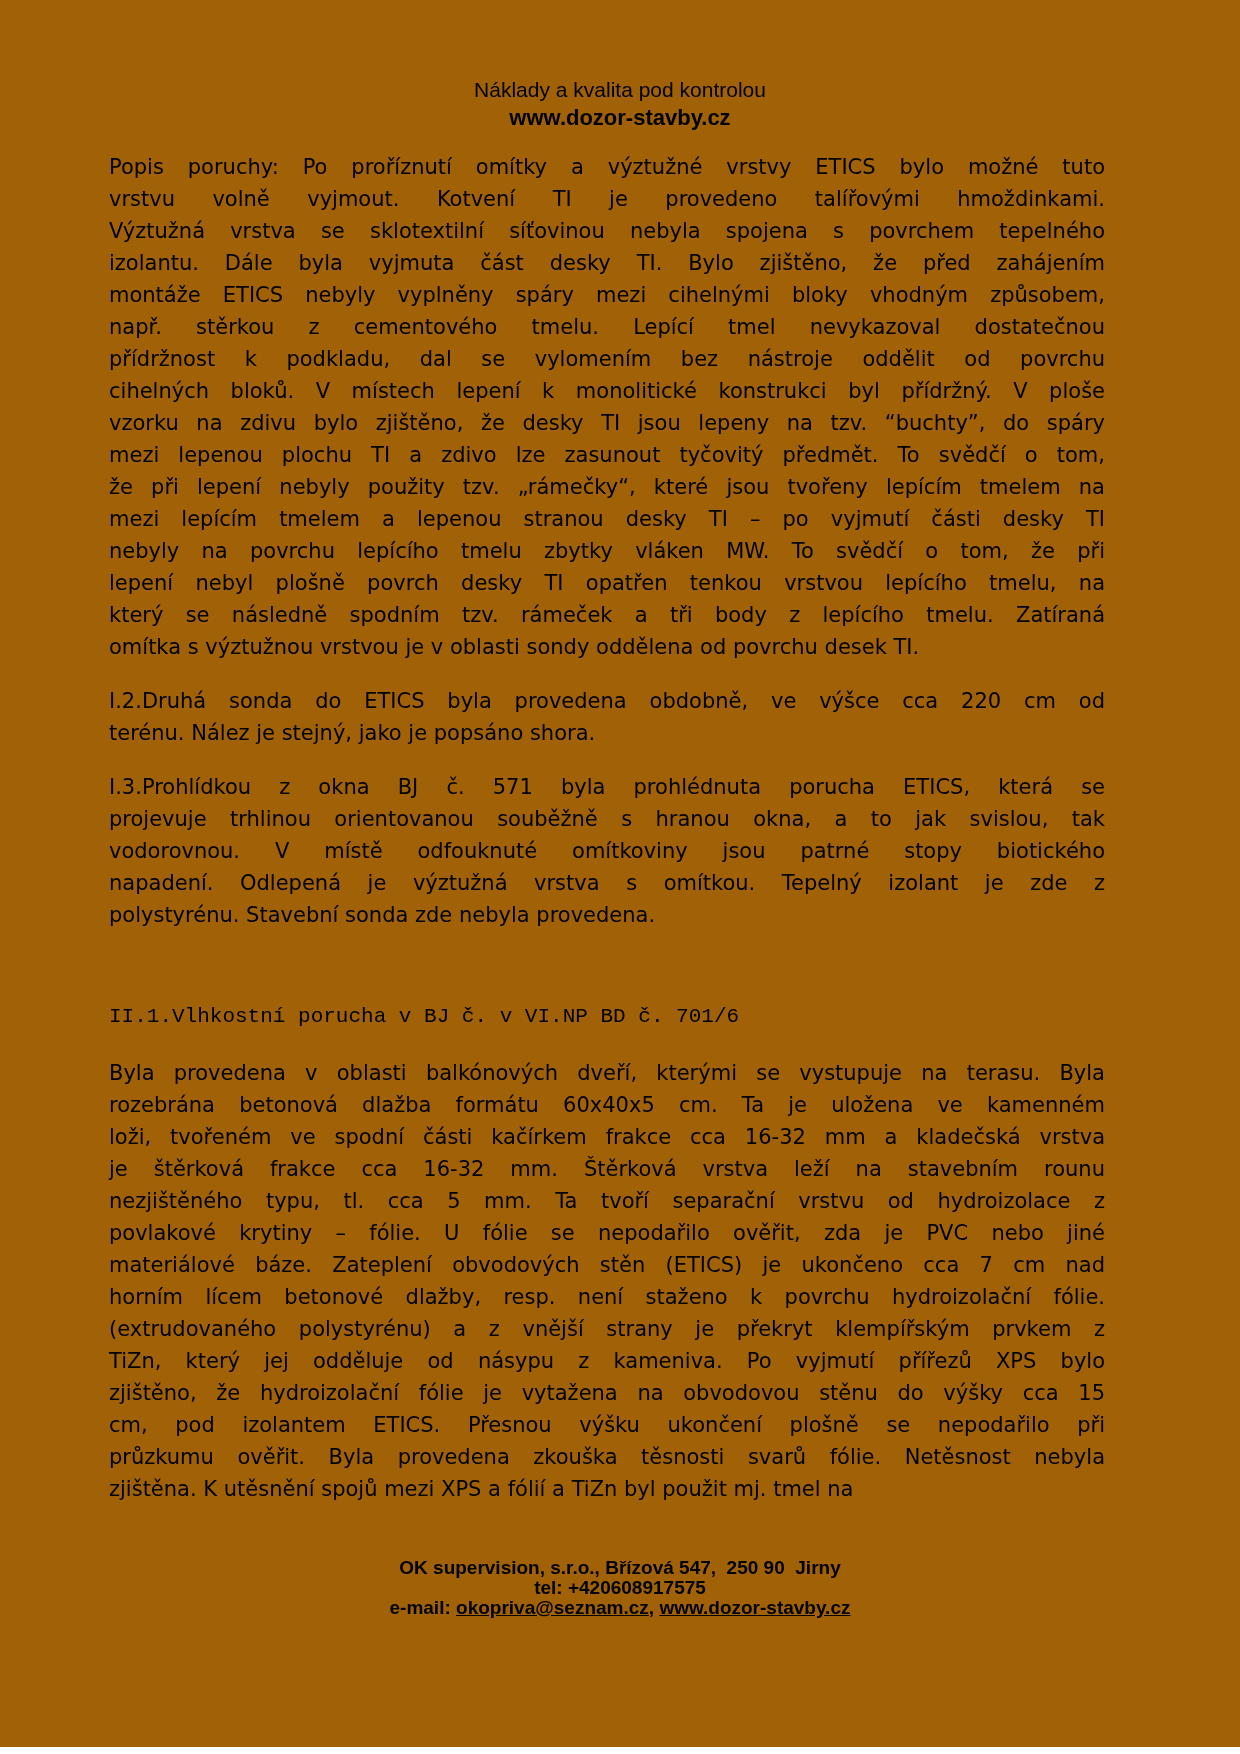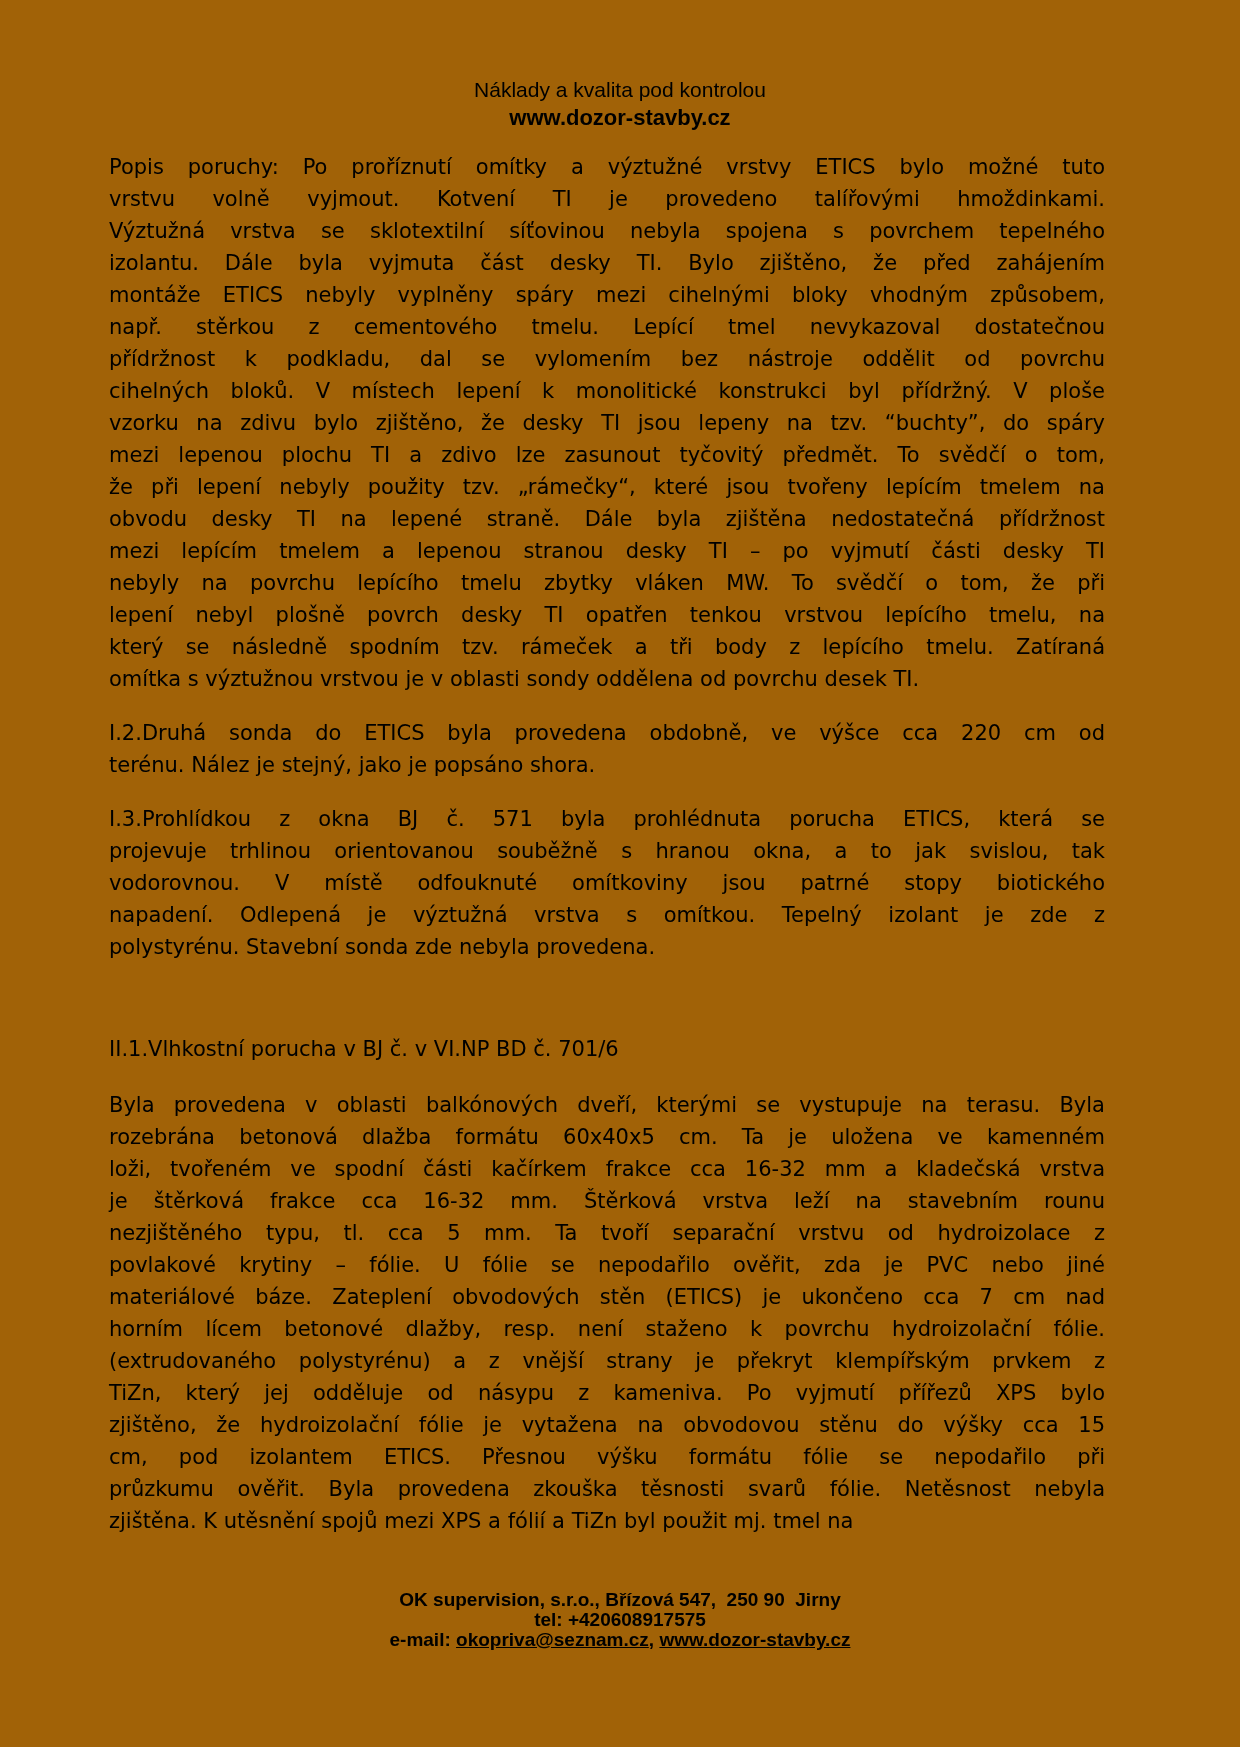--- a/index.html
+++ b/index.html
@@ -44,20 +44,21 @@
     -moz-text-align-last: justify;
   }
   .line.last {
     text-align-last: left;
     -moz-text-align-last: left;
   }
   .heading { margin-top: 70px; margin-bottom: 24px; }
   .heading .line {
     text-align: center;
     text-align-last: left;
+    font-family: Liberation Mono, monospace;
     -moz-text-align-last: left;
   }
   
   .footer {
     margin-top: 53px;
     text-align: center;
     font-family: "Liberation Sans", sans-serif;
     font-size: 19px;
     line-height: 20px;
     font-weight: 700;
@@ -87,21 +88,20 @@
         <div class="line">vrstvu volně vyjmout. Kotvení TI je provedeno talířovými hmoždinkami.</div>
         <div class="line">Výztužná vrstva se sklotextilní síťovinou nebyla spojena s povrchem tepelného</div>
         <div class="line">izolantu. Dále byla vyjmuta část desky TI. Bylo zjištěno, že před zahájením</div>
         <div class="line">montáže ETICS nebyly vyplněny spáry mezi cihelnými bloky vhodným způsobem,</div>
         <div class="line">např. stěrkou z cementového tmelu. Lepící tmel nevykazoval dostatečnou</div>
         <div class="line">přídržnost k podkladu, dal se vylomením bez nástroje oddělit od povrchu</div>
         <div class="line">cihelných bloků. V místech lepení k monolitické konstrukci byl přídržný. V ploše</div>
         <div class="line">vzorku na zdivu bylo zjištěno, že desky TI jsou lepeny na tzv. “buchty”, do spáry</div>
         <div class="line">mezi lepenou plochu TI a zdivo lze zasunout tyčovitý předmět. To svědčí o tom,</div>
         <div class="line">že při lepení nebyly použity tzv. „rámečky“, které jsou tvořeny lepícím tmelem na</div>
-        <div class="line">obvodu desky TI na lepené straně. Dále byla zjištěna nedostatečná přídržnost</div>
         <div class="line">mezi lepícím tmelem a lepenou stranou desky TI – po vyjmutí části desky TI</div>
         <div class="line">nebyly na povrchu lepícího tmelu zbytky vláken MW. To svědčí o tom, že při</div>
         <div class="line">lepení nebyl plošně povrch desky TI opatřen tenkou vrstvou lepícího tmelu, na</div>
         <div class="line">který se následně spodním tzv. rámeček a tři body z lepícího tmelu. Zatíraná</div>
         <div class="line last">omítka s výztužnou vrstvou je v oblasti sondy oddělena od povrchu desek TI.</div>
       </div>
       <div class="para">
         <div class="line">I.2.Druhá sonda do ETICS byla provedena obdobně, ve výšce cca 220 cm od</div>
         <div class="line last">terénu. Nález je stejný, jako je popsáno shora.</div>
       </div>
@@ -120,21 +120,21 @@
         <div class="line">rozebrána betonová dlažba formátu 60x40x5 cm. Ta je uložena ve kamenném</div>
         <div class="line">loži, tvořeném ve spodní části kačírkem frakce cca 16-32 mm a kladečská vrstva</div>
         <div class="line">je štěrková frakce cca 16-32 mm. Štěrková vrstva leží na stavebním rounu</div>
         <div class="line">nezjištěného typu, tl. cca 5 mm. Ta tvoří separační vrstvu od hydroizolace z</div>
         <div class="line">povlakové krytiny – fólie. U fólie se nepodařilo ověřit, zda je PVC nebo jiné</div>
         <div class="line">materiálové báze. Zateplení obvodových stěn (ETICS) je ukončeno cca 7 cm nad</div>
         <div class="line">horním lícem betonové dlažby, resp. není staženo k povrchu hydroizolační fólie.</div>
         <div class="line">(extrudovaného polystyrénu) a z vnější strany je překryt klempířským prvkem z</div>
         <div class="line">TiZn, který jej odděluje od násypu z kameniva. Po vyjmutí přířezů XPS bylo</div>
         <div class="line">zjištěno, že hydroizolační fólie je vytažena na obvodovou stěnu do výšky cca 15</div>
-        <div class="line">cm, pod izolantem ETICS. Přesnou výšku formátu fólie se nepodařilo při</div>
+        <div class="line">cm, pod izolantem ETICS. Přesnou výšku ukončení plošně se nepodařilo při</div>
         <div class="line">průzkumu ověřit. Byla provedena zkouška těsnosti svarů fólie. Netěsnost nebyla</div>
         <div class="line last">zjištěna. K utěsnění spojů mezi XPS a fólií a TiZn byl použit mj. tmel na</div>
       </div>
     </div>
 
   <div class="footer">
     <div class="addr">OK supervision, s.r.o., Břízová 547,  250 90  Jirny</div>
     <div>tel: +420608917575</div>
     <div><span>e-mail: </span><span class="link">okopriva@seznam.cz</span><span>, </span><span class="link">www.dozor-stavby.cz</span></div>
   </div>

